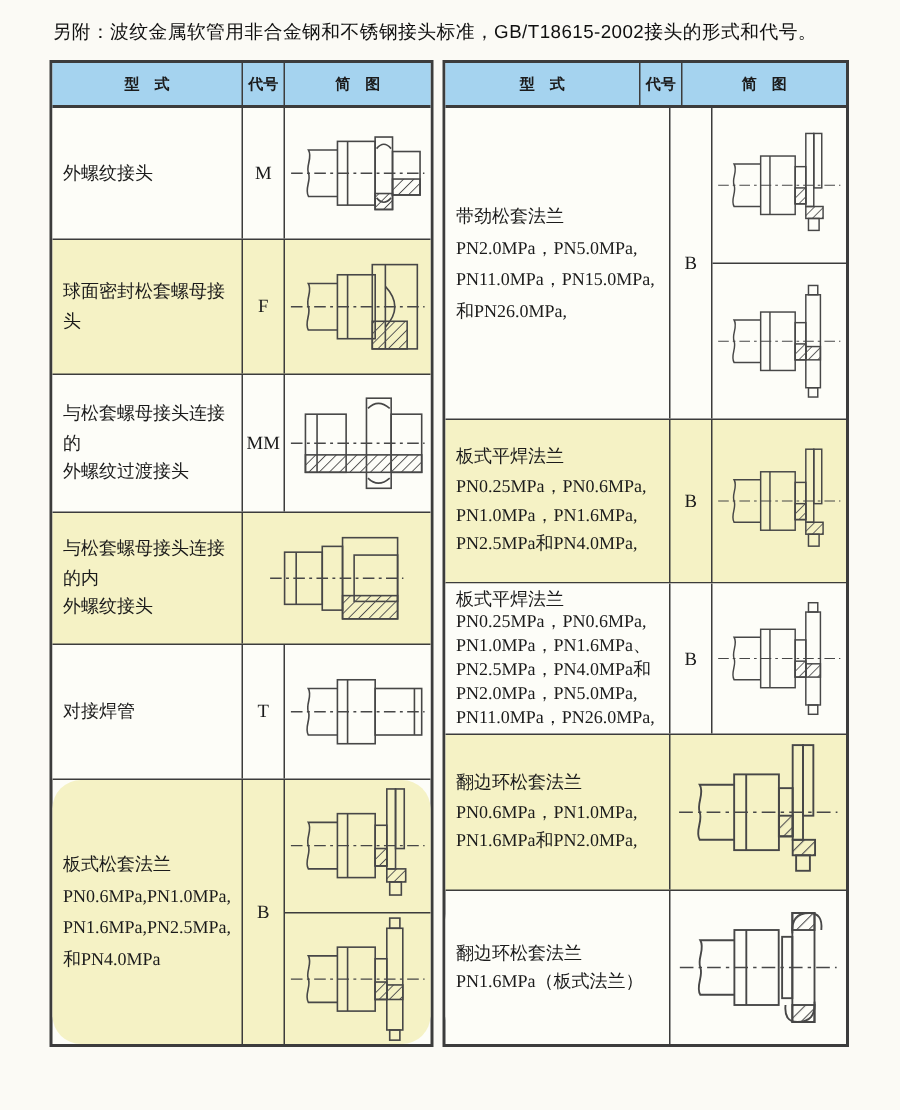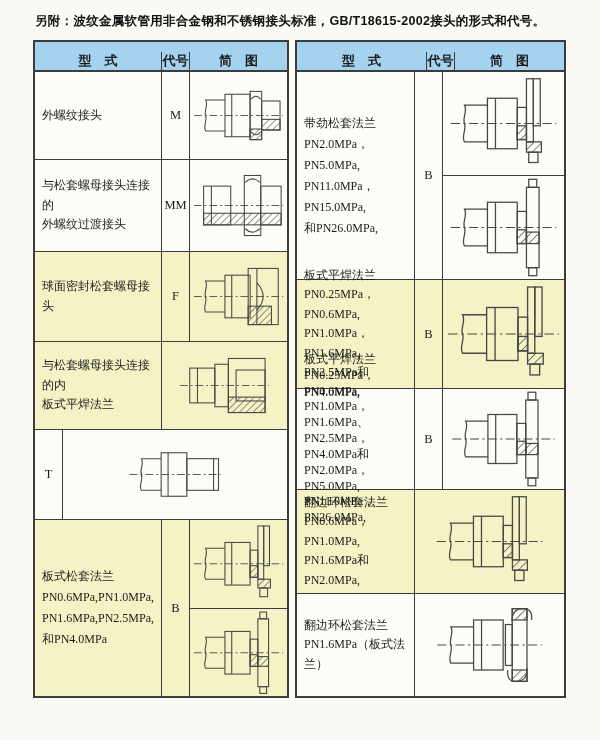--- a/index.html
+++ b/index.html
@@ -8,48 +8,48 @@
   html,body{margin:0;padding:0;}
   body{
     width:600px;height:740px;position:relative;overflow:hidden;
     background:#fbfaf5;
     font-family:"Liberation Serif","DejaVu Serif",serif;
     color:#1b1b1b;
   }
   .title{
     position:absolute;left:35px;top:13px;width:540px;
     font-family:"Liberation Sans","DejaVu Sans",sans-serif;
-    font-size:12.5px;font-weight:700;letter-spacing:.3px;color:#101010;
+    font-size:12.5px;font-weight:400;letter-spacing:.3px;color:#101010;
   }
   .tbl{
     position:absolute;top:40px;border:2px solid var(--bc);
     background:var(--cellbg);
   }
   #tbl-left{left:33px;width:252px;}
   #tbl-right{left:295px;width:267px;}
   .hdr{display:flex;height:28px;background:var(--hb);border-bottom:2px solid var(--bc);
-       font-size:13px;font-weight:bold;align-items:flex-end;}
+       font-size:10px;font-weight:bold;}
   .hdr>div{display:flex;align-items:center;justify-content:center;box-sizing:border-box;}
   .row{display:flex;border-bottom:1px solid var(--bc);box-sizing:border-box;background:var(--cellbg);}
-  .row:last-child{border-bottom:none;}
+  .row:last-child{border-bottom:none;border-radius:19px;}
   .row.hl,.hl{background:var(--yb);}
   .c-type{
     width:127px;box-sizing:border-box;border-right:1px solid var(--bc);
     padding:4px 3px 4px 7px;display:flex;flex-direction:column;justify-content:center;
     font-size:12px;line-height:1.62;white-space:pre-line;
   }
   .c-code{
     width:28px;box-sizing:border-box;border-right:1px solid var(--bc);
     display:flex;align-items:center;justify-content:center;font-size:12.5px;
   }
   .c-dgm{flex:1;display:flex;flex-direction:column;min-width:0;}
   .dgm{flex:1;min-height:0;padding:1px 2px;box-sizing:border-box;}
   .dgm + .dgm{border-top:1px solid var(--bc);}
   .dgm svg{width:100%;height:100%;display:block;}
-  #tbl-right .c-type{width:118px;}
+  #tbl-right .c-type{width:150px;}
   .tight{line-height:1.32;}
   .mid{line-height:1.75;}
 </style>
 </head>
 <body>
 
 <div class="title">另附：波纹金属软管用非合金钢和不锈钢接头标准，GB/T18615-2002接头的形式和代号。</div>
 
 <div class="tbl" id="tbl-left">
   <div class="hdr">
@@ -71,20 +71,46 @@
             </defs>
             <g fill="none" stroke="#474747" stroke-width="1.1">
               <path d="M34,28 L14,28 c3,5 -2,11 0,16 c2,5 -3,11 0,16 L34,60"></path>
               <rect x="34" y="22" width="26" height="44"></rect>
               <line x1="41" y1="22" x2="41" y2="66"></line>
               <rect x="60" y="19" width="12" height="50"></rect>
               <path d="M61,27 q5,-6 10,0 M61,61 q5,6 10,0"></path>
               <rect x="72" y="29" width="19" height="30"></rect>
               <rect x="72" y="48" width="19" height="11" fill="url(#hp)"></rect>
               <rect x="60" y="58" width="12" height="11" fill="url(#hp)"></rect>
+              <line x1="2" y1="44" x2="94" y2="44" stroke-dasharray="8 3 2 3" stroke-width="0.9"></line>
+            </g>
+          </svg>
+        </div>
+      </div>
+  </div>
+
+  <div class="row hl" style="height:90px">
+    <div class="c-type">球面密封松套螺母接头</div>
+    <div class="c-code">F</div>
+    <div class="c-dgm">
+        <div class="dgm">
+          <svg viewBox="0 0 96 88" preserveAspectRatio="xMidYMid meet">
+            <defs>
+              <pattern id="hp" patternUnits="userSpaceOnUse" width="5" height="5" patternTransform="rotate(45)">
+                <line x1="0" y1="0" x2="0" y2="5" stroke="#515151" stroke-width="1.3"></line>
+              </pattern>
+            </defs>
+            <g fill="none" stroke="#474747" stroke-width="1.1">
+              <path d="M34,28 L14,28 c3,5 -2,11 0,16 c2,5 -3,11 0,16 L34,60"></path>
+              <rect x="34" y="22" width="26" height="44"></rect>
+              <line x1="41" y1="22" x2="41" y2="66"></line>
+              <rect x="58" y="15" width="31" height="58"></rect>
+              <line x1="67" y1="15" x2="67" y2="73"></line>
+              <path d="M67,30 q13,14 0,28"></path>
+              <rect x="58" y="54" width="24" height="19" fill="url(#hp)"></rect>
               <line x1="2" y1="44" x2="94" y2="44" stroke-dasharray="8 3 2 3" stroke-width="0.9"></line>
             </g>
           </svg>
         </div>
       </div>
   </div>
 
   <div class="row" style="height:92px">
     <div class="c-type">与松套螺母接头连接的
 外螺纹过渡接头</div>
@@ -104,49 +130,23 @@
               <path d="M55,20 q7,-7 15,0 M55,68 q7,7 15,0"></path>
               <rect x="71" y="24" width="21" height="40"></rect>
               <rect x="12" y="52" width="80" height="12" fill="url(#hp)"></rect>
               <line x1="2" y1="44" x2="94" y2="44" stroke-dasharray="8 3 2 3" stroke-width="0.9"></line>
             </g>
           </svg>
         </div>
       </div>
   </div>
 
-  <div class="row hl" style="height:90px">
-    <div class="c-type">球面密封松套螺母接头</div>
-    <div class="c-code">F</div>
-    <div class="c-dgm">
-        <div class="dgm">
-          <svg viewBox="0 0 96 88" preserveAspectRatio="xMidYMid meet">
-            <defs>
-              <pattern id="hp" patternUnits="userSpaceOnUse" width="5" height="5" patternTransform="rotate(45)">
-                <line x1="0" y1="0" x2="0" y2="5" stroke="#515151" stroke-width="1.3"></line>
-              </pattern>
-            </defs>
-            <g fill="none" stroke="#474747" stroke-width="1.1">
-              <path d="M34,28 L14,28 c3,5 -2,11 0,16 c2,5 -3,11 0,16 L34,60"></path>
-              <rect x="34" y="22" width="26" height="44"></rect>
-              <line x1="41" y1="22" x2="41" y2="66"></line>
-              <rect x="58" y="15" width="31" height="58"></rect>
-              <line x1="67" y1="15" x2="67" y2="73"></line>
-              <path d="M67,30 q13,14 0,28"></path>
-              <rect x="58" y="54" width="24" height="19" fill="url(#hp)"></rect>
-              <line x1="2" y1="44" x2="94" y2="44" stroke-dasharray="8 3 2 3" stroke-width="0.9"></line>
-            </g>
-          </svg>
-        </div>
-      </div>
-  </div>
-
   <div class="row hl" style="height:88px">
     <div class="c-type">与松套螺母接头连接的内
-板式平焊法兰</div>
+外螺纹接头</div>
     <div class="c-dgm">
         <div class="dgm">
           <svg viewBox="0 0 96 88" preserveAspectRatio="xMidYMid meet">
             <defs>
               <pattern id="hp" patternUnits="userSpaceOnUse" width="5" height="5" patternTransform="rotate(45)">
                 <line x1="0" y1="0" x2="0" y2="5" stroke="#515151" stroke-width="1.3"></line>
               </pattern>
             </defs>
             <g fill="none" stroke="#474747" stroke-width="1.1">
               <rect x="12" y="26" width="26" height="36"></rect>
@@ -156,20 +156,21 @@
               <rect x="60" y="28" width="30" height="32"></rect>
               <rect x="52" y="56" width="38" height="16" fill="url(#hp)"></rect>
               <line x1="2" y1="44" x2="94" y2="44" stroke-dasharray="8 3 2 3" stroke-width="0.9"></line>
             </g>
           </svg>
         </div>
       </div>
   </div>
 
   <div class="row" style="height:90px">
+    <div class="c-type">对接焊管</div>
     <div class="c-code">T</div>
     <div class="c-dgm">
         <div class="dgm">
           <svg viewBox="0 0 96 88" preserveAspectRatio="xMidYMid meet">
             <defs>
               <pattern id="hp" patternUnits="userSpaceOnUse" width="5" height="5" patternTransform="rotate(45)">
                 <line x1="0" y1="0" x2="0" y2="5" stroke="#515151" stroke-width="1.3"></line>
               </pattern>
             </defs>
             <g fill="none" stroke="#474747" stroke-width="1.1">

